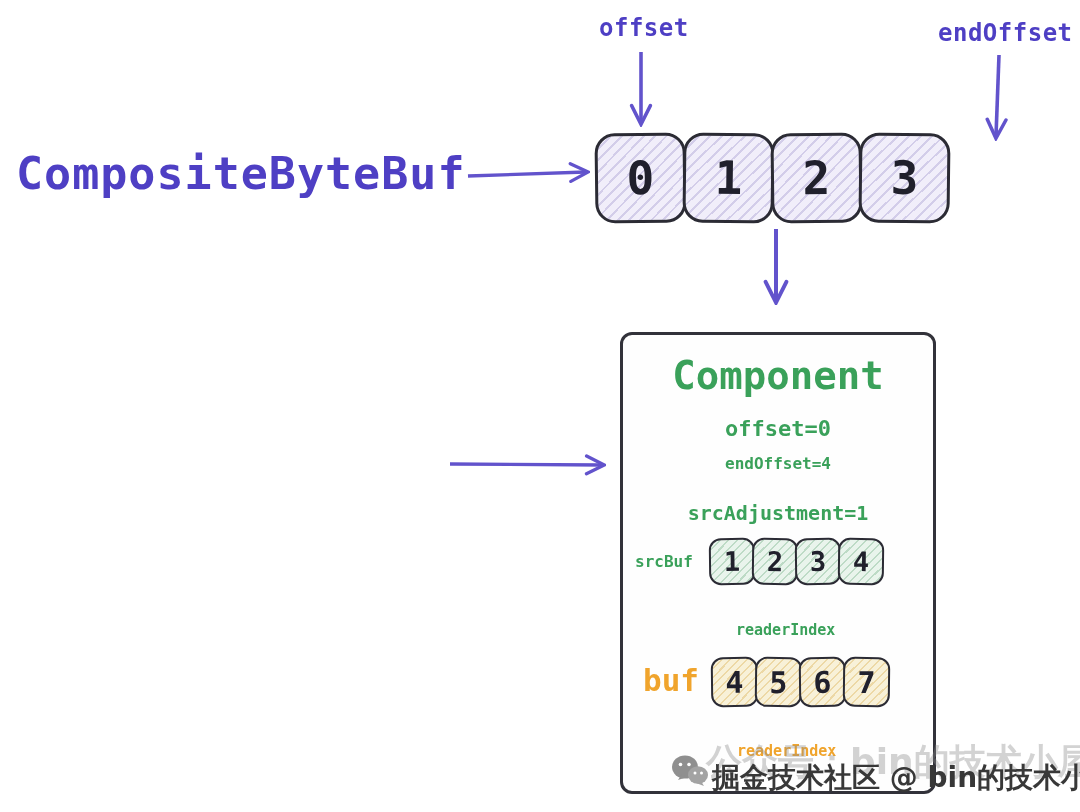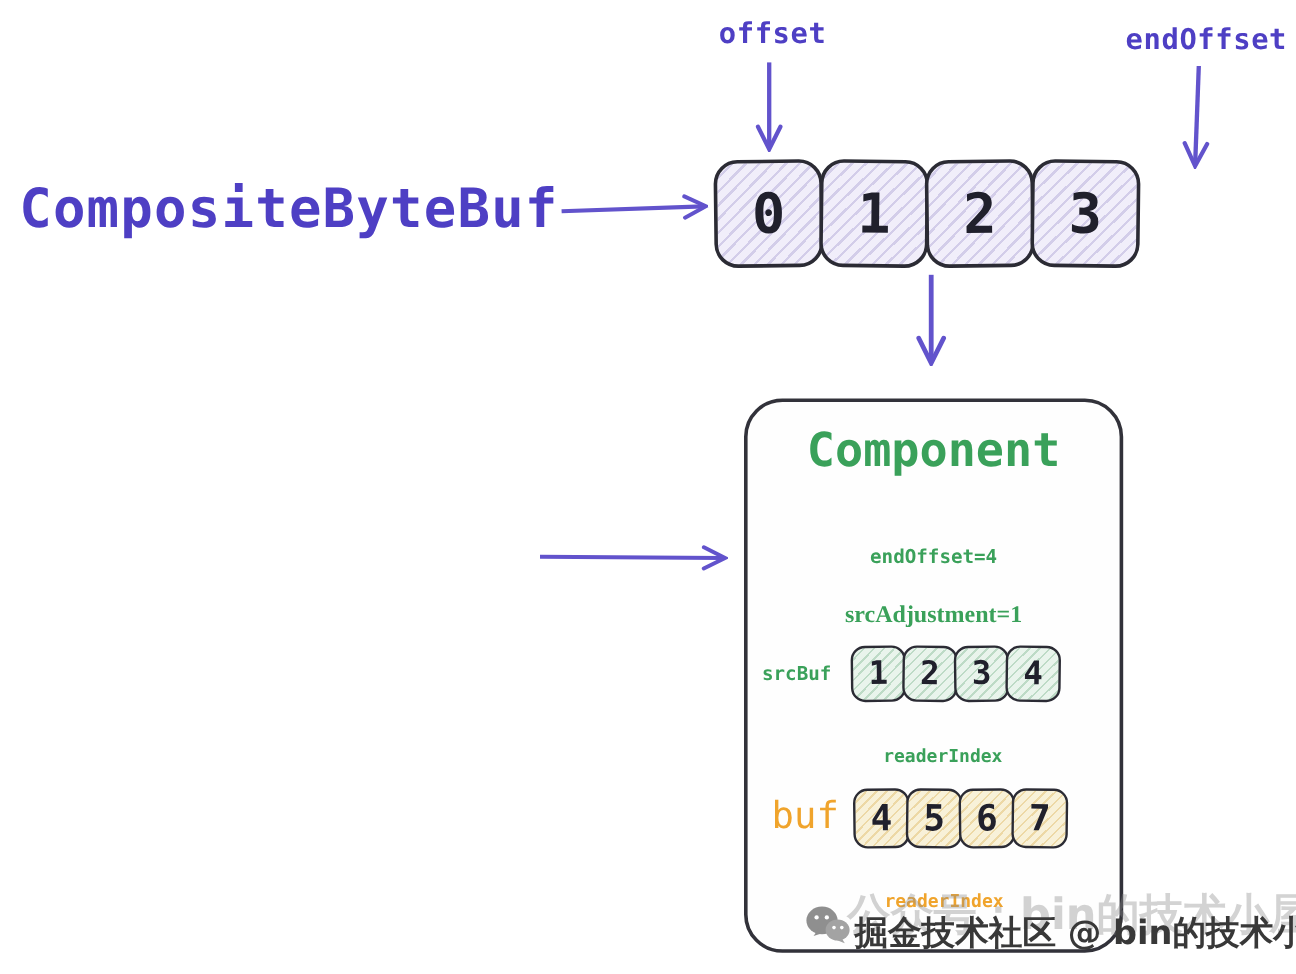--- a/index.html
+++ b/index.html
@@ -34,24 +34,24 @@
     background:repeating-linear-gradient(135deg, rgba(88,160,110,0.30) 0 1.5px, transparent 1.5px 6px), #e9f4ec;
   }
   .cell-tan {
     width:47px; height:50px; border-radius:12px; font-size:30px; border-width:2.5px;
     background:repeating-linear-gradient(135deg, rgba(216,170,70,0.35) 0 1.5px, transparent 1.5px 6px), #f8f1d8;
   }
 
   
   .component-box {
     left:620px; top:332px; width:316px; height:462px;
-    border:3px solid #32323a; border-radius:32px; background:#fefefe;
+    border:3px solid #32323a; border-radius:12px; background:#fefefe;
   }
   .g-text { color:#3aa15a; font-weight:bold; }
-  .o-text { color:#f0a42c; font-weight:normal; }
+  .o-text { color:#f0a42c; font-weight:bold; }
   .centered { left:0; right:0; text-align:center; }
   .small-label { font-size:15px; font-weight:bold;margin-left:40px; }
 
   
   .wm-faint { color:rgba(140,140,140,0.38); font-size:36px; font-weight:bold;
               font-family:"DejaVu Sans",sans-serif; white-space:nowrap; }
   .wm-dark  { color:#383838; font-size:28px; font-weight:bold;
               font-family:"DejaVu Sans",sans-serif; white-space:nowrap; }
 
   svg.overlay { position:absolute; left:0; top:0; pointer-events:none; }
@@ -90,22 +90,23 @@
   <div class="abs cells-row" style="left:595px; top:133px;">
     <div class="cell cell-lav">0</div>
     <div class="cell cell-lav">1</div>
     <div class="cell cell-lav">2</div>
     <div class="cell cell-lav">3</div>
   </div>
 
 
   <div class="abs component-box">
     <div class="abs centered g-text" style="top:18px; font-size:39px;">Component</div>
+    <div class="abs centered g-text" style="top:81px; font-size:22px;">offset=0</div>
     <div class="abs centered g-text" style="top:119px; font-size:16px;">endOffset=4</div>
-    <div class="abs centered g-text" style="top:166px; font-size:20px;font-family:Liberation Serif, serif;">srcAdjustment=1</div>
+    <div class="abs centered g-text" style="top:166px; font-size:20px;">srcAdjustment=1</div>
 
     <div class="abs g-text" style="left:12px; top:217px; font-size:16px;">srcBuf</div>
     <div class="abs cells-row" style="left:86px; top:203px;">
       <div class="cell cell-green">1</div>
       <div class="cell cell-green">2</div>
       <div class="cell cell-green">3</div>
       <div class="cell cell-green">4</div>
     </div>
     <div class="abs g-text small-label" style="left:73px; top:286px;">readerIndex</div>
 

